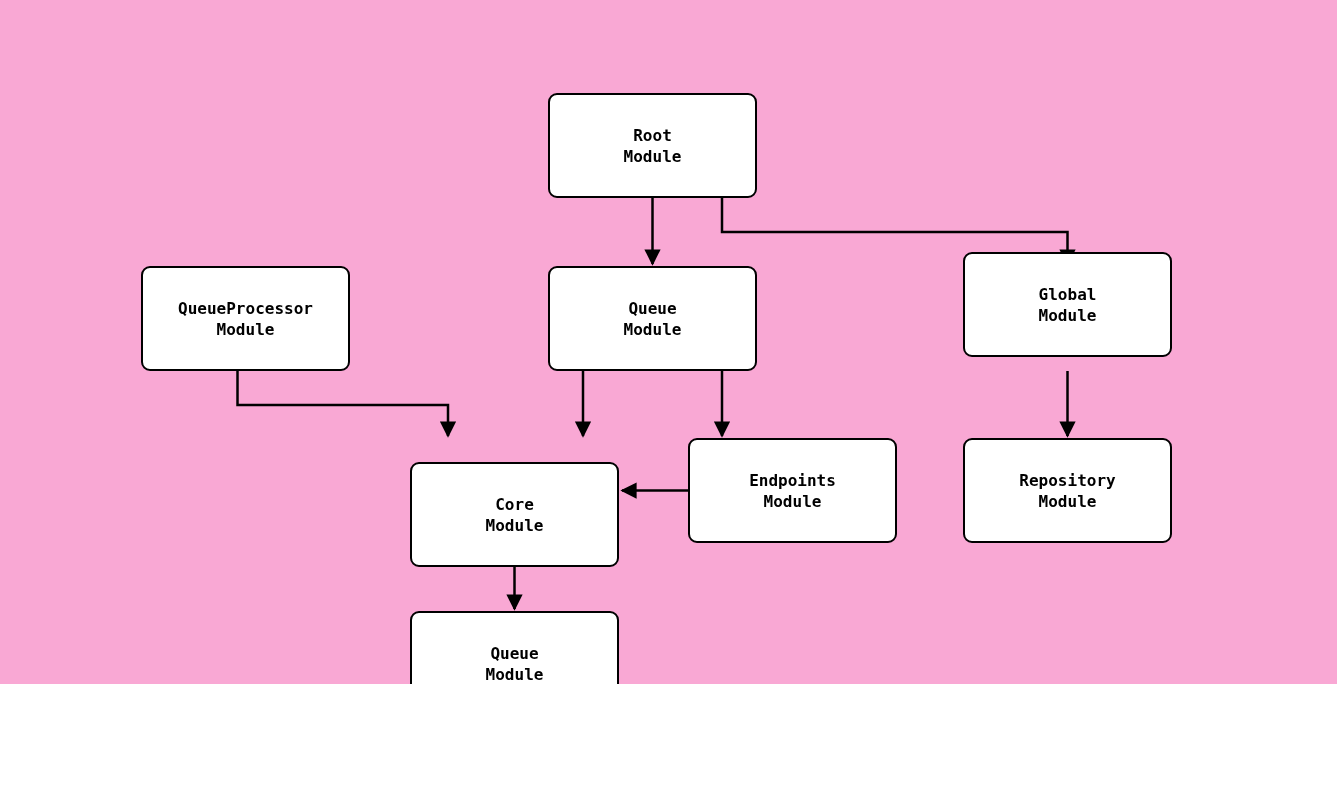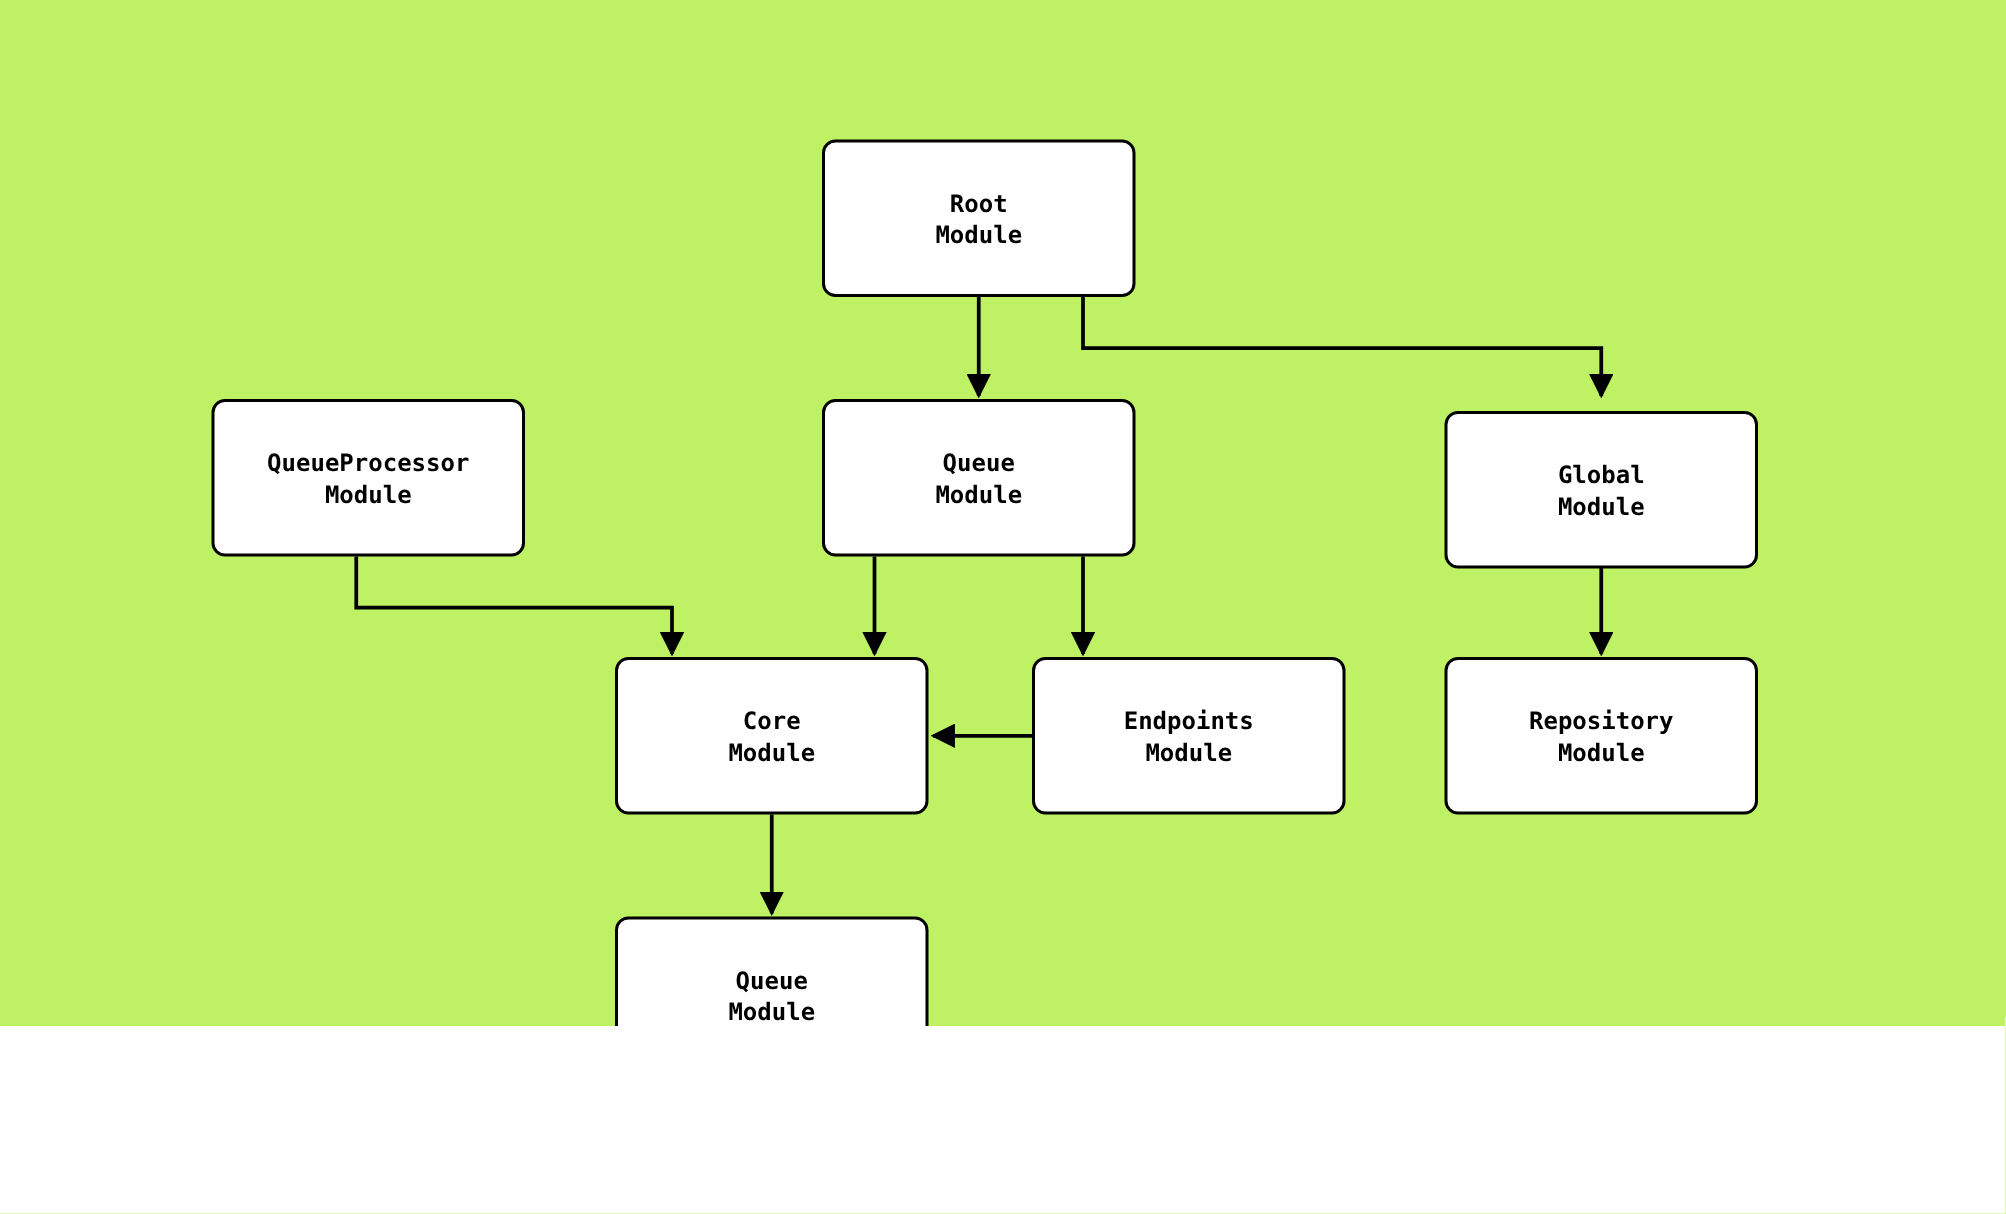--- a/index.html
+++ b/index.html
@@ -5,21 +5,21 @@
   html, body {
     margin: 0;
     padding: 0;
     background: #ffffff;
     font-family: "DejaVu Sans Mono", "Liberation Mono", monospace;
   }
   .canvas {
     position: relative;
     width: 1337px;
     height: 684px;
-    background: #bef264;
+    background: #f9a8d4;
     overflow: hidden;
   }
   .edges-layer {
     position: absolute;
     left: 0;
     top: 0;
     width: 1337px;
     height: 809px;
     pointer-events: none;
   }
@@ -78,25 +78,25 @@
         <div class="line">Module</div>
       </div>
       <div class="node" style="left: 141px; top: 266px; width: 209px; height: 105px;">
         <div class="line">QueueProcessor</div>
         <div class="line">Module</div>
       </div>
       <div class="node" style="left: 548px; top: 266px; width: 209px; height: 105px;">
         <div class="line">Queue</div>
         <div class="line">Module</div>
       </div>
-      <div class="node" style="left: 963px; top: 274px; width: 209px; height: 105px;">
+      <div class="node" style="left: 963px; top: 252px; width: 209px; height: 105px;">
         <div class="line">Global</div>
         <div class="line">Module</div>
       </div>
-      <div class="node" style="left: 410px; top: 438px; width: 209px; height: 105px;">
+      <div class="node" style="left: 410px; top: 462px; width: 209px; height: 105px;">
         <div class="line">Core</div>
         <div class="line">Module</div>
       </div>
       <div class="node" style="left: 688px; top: 438px; width: 209px; height: 105px;">
         <div class="line">Endpoints</div>
         <div class="line">Module</div>
       </div>
       <div class="node" style="left: 963px; top: 438px; width: 209px; height: 105px; align-items: center;">
         <div class="line">Repository</div>
         <div class="line">Module</div>

